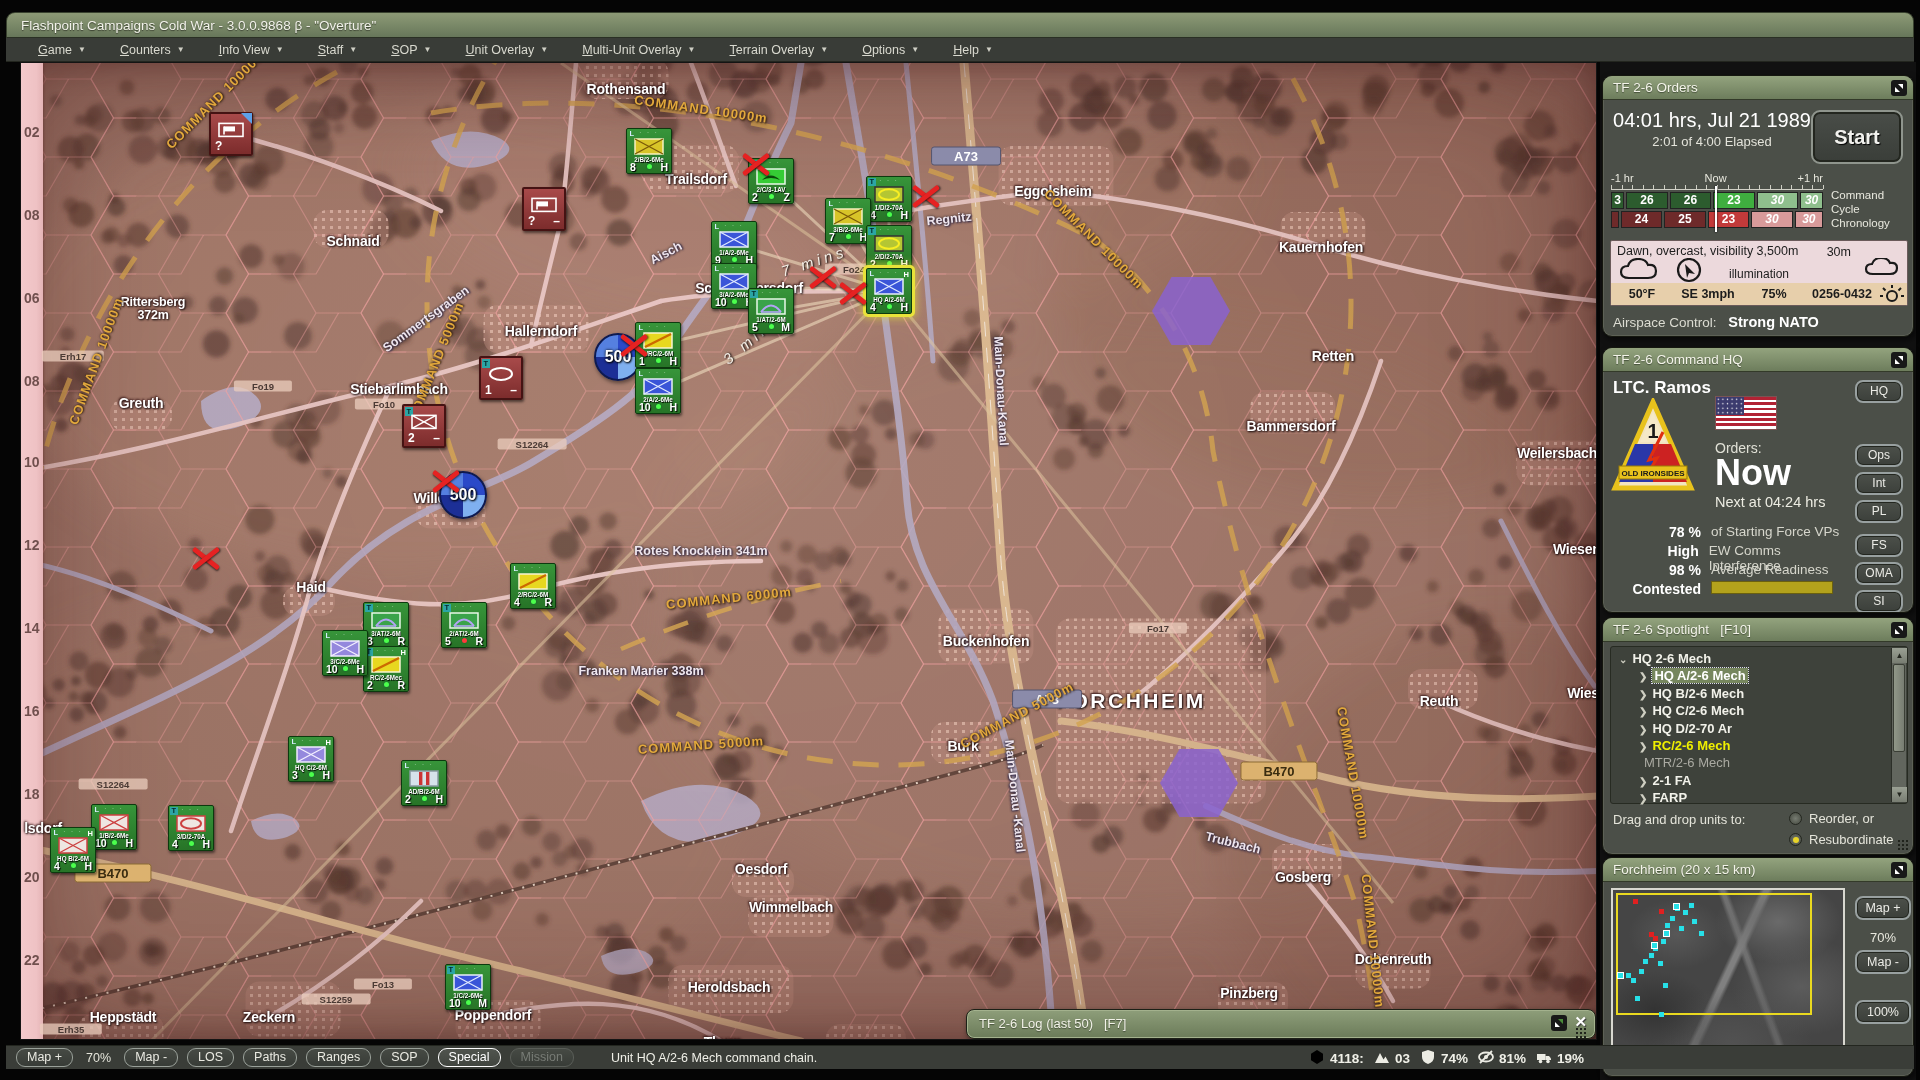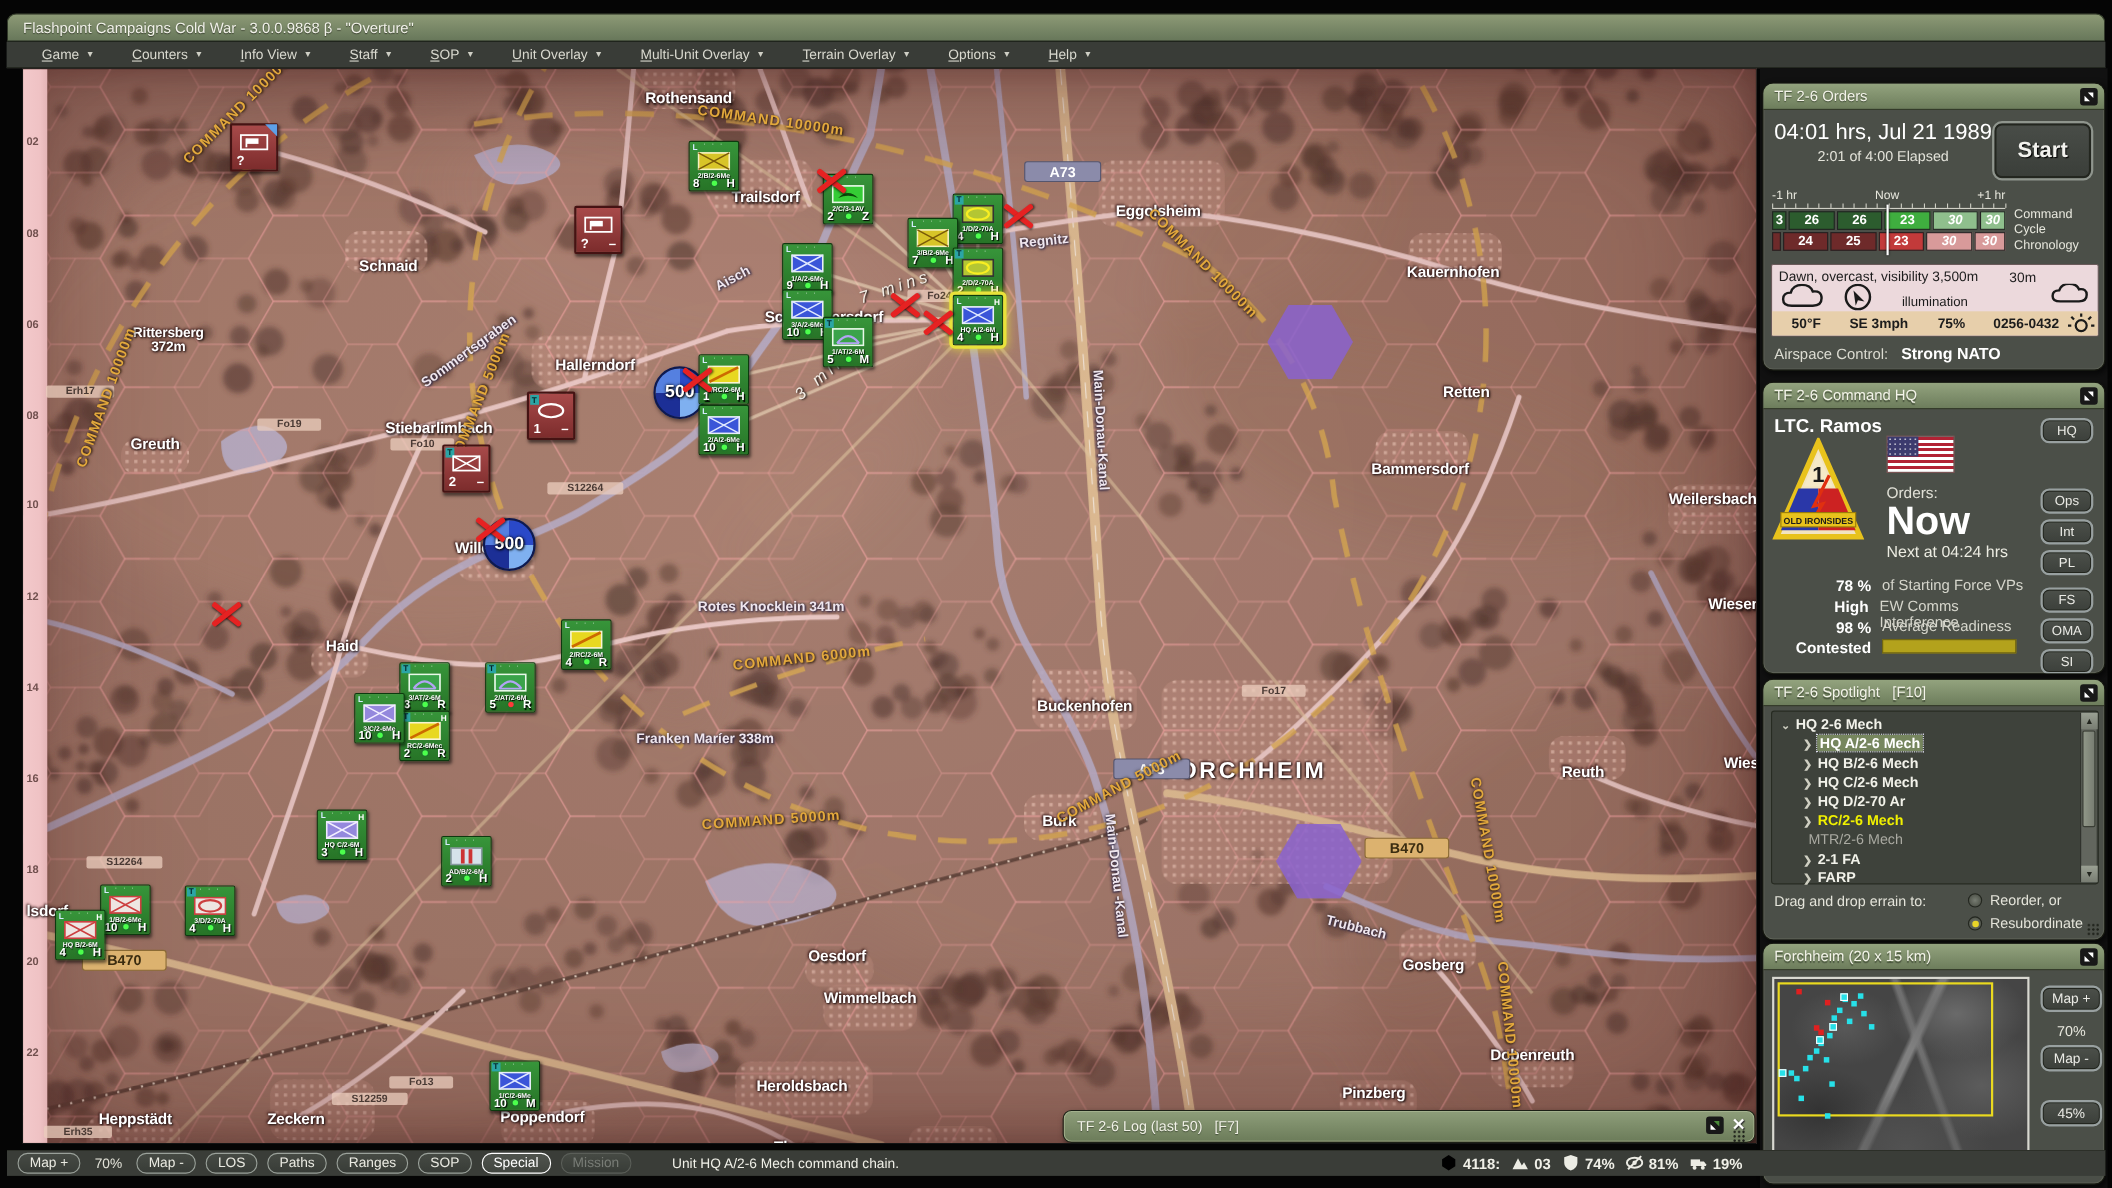--- a/index.html
+++ b/index.html
@@ -22,21 +22,21 @@
   .menu-caret { font-size:8px; color:#cfcfc5; }
 
   
   #map-viewport { position:absolute; left:20px; top:62px; width:1577px; height:978px;
     background:#9a7365; overflow:hidden; border:1px solid #141414; }
   #map-viewport svg.terrain { position:absolute; left:0; top:0; }
   #map-overlay { position:absolute; left:0; top:0; width:100%; height:100%; }
   .margin-strip { position:absolute; left:0; top:0; width:22px; height:100%;
     background:linear-gradient(90deg,#f3c9cb,#efc2c4 70%,#e4b4b6); z-index:3;
     box-shadow:1px 0 2px rgba(90,40,40,.4); }
-  .row-label { position:absolute; left:3px; color:#70504e; font-size:10px; font-weight:bold; }
+  .row-label { position:absolute; left:3px; color:#70504e; font-size:14px; font-weight:bold; }
   .vignette { position:absolute; inset:0; z-index:2; pointer-events:none;
     box-shadow:inset 0 0 140px rgba(70,25,25,.5), inset 0 0 30px rgba(60,20,20,.4);
     background:radial-gradient(ellipse at 45% 40%, rgba(255,210,200,.08), rgba(80,30,30,.12)); }
 
   .place { position:absolute; z-index:4; color:#fff; font-weight:bold; font-size:14px;
     text-shadow:0 0 3px #402020, 1px 1px 2px rgba(0,0,0,.9), -1px -1px 2px rgba(40,10,10,.7);
     white-space:nowrap; transform:translate(-50%,-50%); letter-spacing:-0.2px; }
   .place.big { font-size:21px; letter-spacing:2.5px; }
   .place.two { text-align:center; font-size:12.5px; line-height:13px; }
   .riverlab { position:absolute; z-index:4; color:#efe6ee; font-size:12.5px; font-weight:bold;
@@ -1644,21 +1644,21 @@
             <div class="trow dim" style="padding-left: 20px;"><span class="chev"></span><span>MTR/2-6 Mech</span></div>
             <div class="trow bold" style="padding-left: 20px;"><span class="chev">❯</span><span>2-1 FA</span></div>
             <div class="trow bold" style="padding-left: 20px;"><span class="chev">❯</span><span>FARP</span></div>
           </div>
         <div class="sbar">
           <div class="btn" style="top:0;">▲</div>
           <div class="thumb"></div>
           <div class="btn" style="bottom:0;">▼</div>
         </div>
       </div>
-      <div class="dragdrop">Drag and drop errain to:</div>
+      <div class="dragdrop">Drag and drop units to:</div>
       <div id="radios">
           <div class="radio-row" style="top: 193px;">
             <span class="radio"></span>
             <span>Reorder, or</span>
           </div>
           <div class="radio-row" style="top: 214px;">
             <span class="radio on"></span>
             <span>Resubordinate</span>
           </div>
         </div>
@@ -1702,21 +1702,21 @@
             <div class="mdot red" style="left: 36px; top: 42px;"></div>
             <div class="mdot white" style="left: 50px; top: 40px;"></div>
             <div class="mdot white" style="left: 4px; top: 82px;"></div>
             <div class="mdot white" style="left: 60px; top: 13px;"></div>
             <div class="mdot white" style="left: 38px; top: 52px;"></div>
           </div>
       </div>
       <div class="mini-btn" style="top:38px;">Map +</div>
       <div class="mini-zoom" style="top:72px;">70%</div>
       <div class="mini-btn" style="top:92px;">Map -</div>
-      <div class="mini-btn" style="top:142px;">45%</div>
+      <div class="mini-btn" style="top:142px;">100%</div>
     </div>
   </div>
 
   <div id="toolbar">
     <span id="tbslot" style="display: flex; gap: 9px; align-items: center;">
         <div class="tb-btn">Map +</div>
         <span class="tb-zoom">70%</span>
         <div class="tb-btn">Map -</div>
         <div class="tb-btn">LOS</div>
         <div class="tb-btn">Paths</div>

